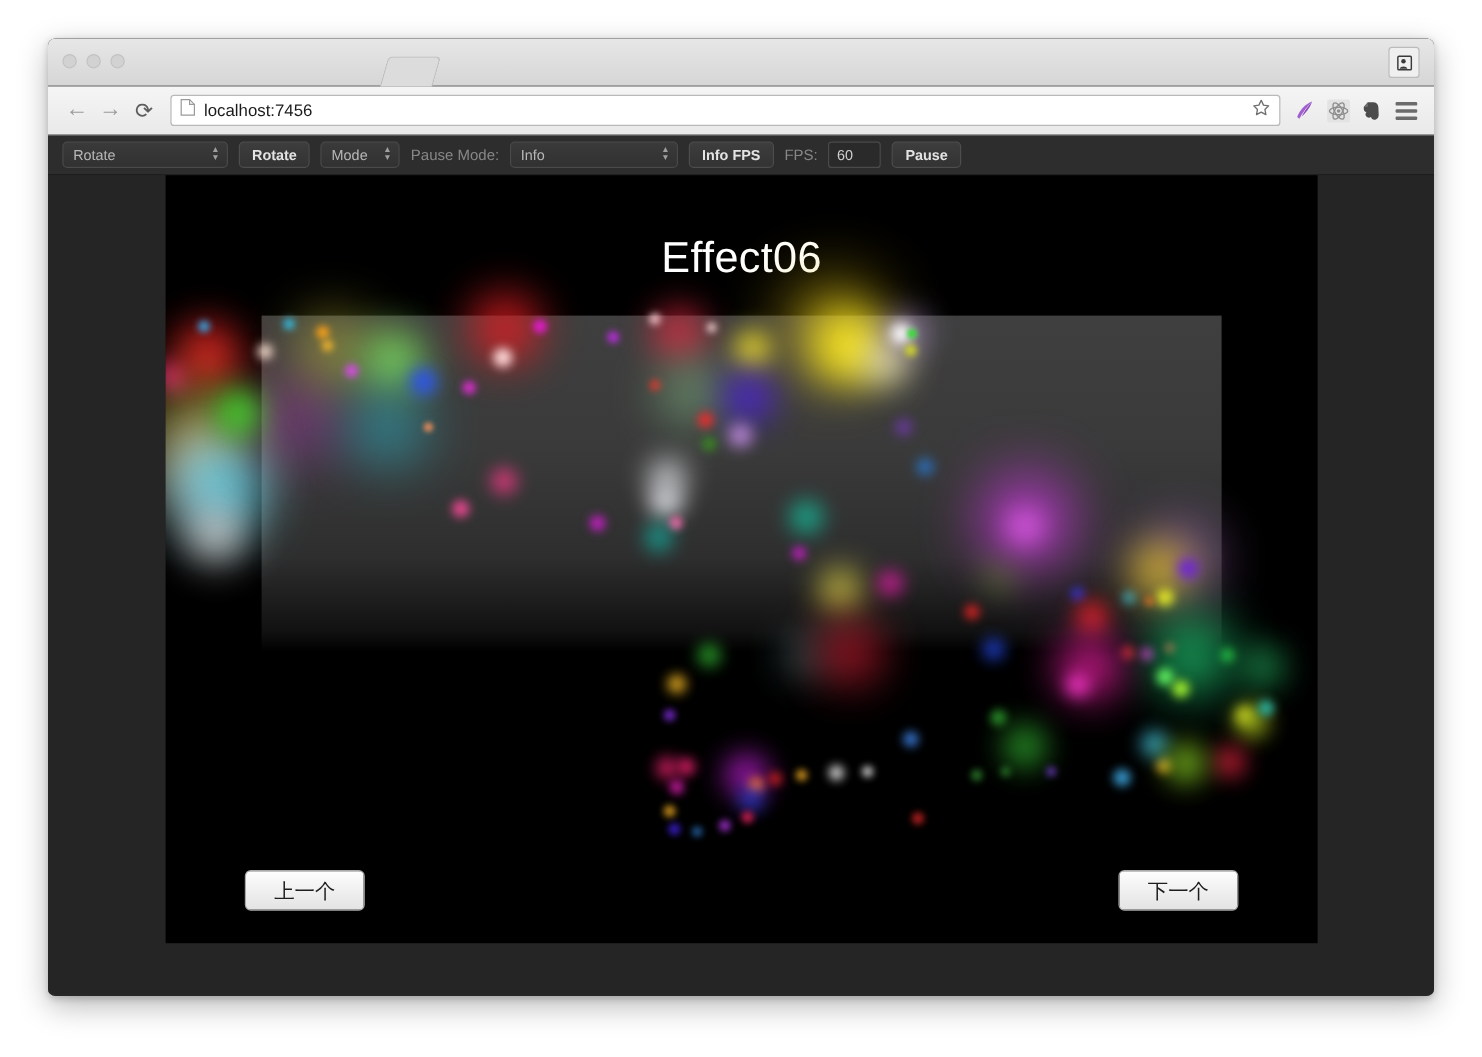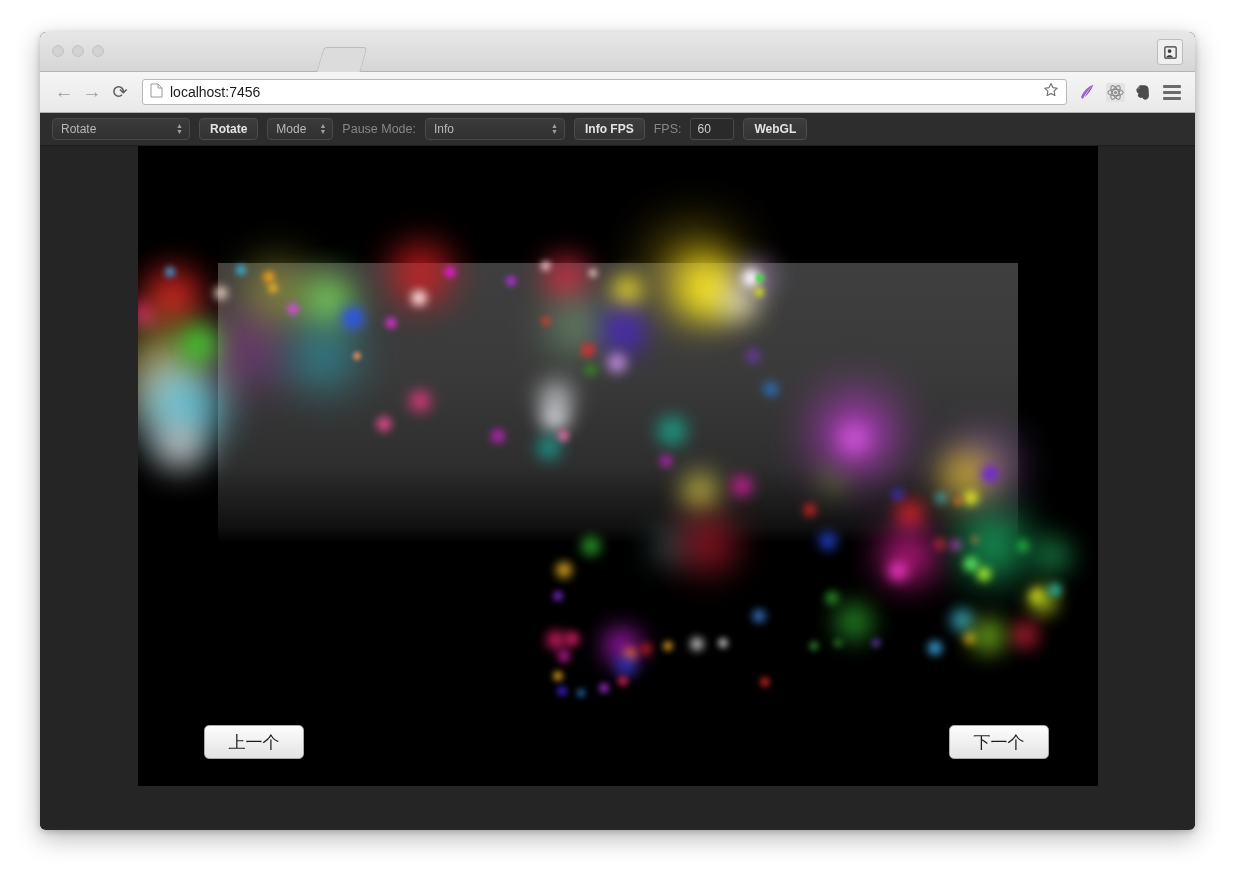--- a/index.html
+++ b/index.html
@@ -221,21 +221,21 @@
     background: linear-gradient(#fdfdfd, #e3e3e3);
     border: 1px solid #a9a9a9;
     border-radius: 5px;
     box-shadow: 0 1px 0 rgba(0,0,0,0.35);
     color: #1d1d1d;
     font-size: 17px;
     display: flex; align-items: center; justify-content: center;
     cursor: pointer;
   }
   .btn-prev { left: 66px; }
-  .btn-next { right: 49px; text-align: right; }
+  .btn-next { right: 66px; text-align: right; }
 </style>
 </head>
 <body>
 
 <div id="browser-window">
 
   <div id="tab-strip">
     <div id="traffic-lights">
       <div class="traffic-light"></div>
       <div class="traffic-light"></div>
@@ -315,25 +315,26 @@
       <span class="arrows">▲<br>▼</span>
     </div>
     <div class="dk-label">Pause Mode:</div>
     <div class="dk-select" id="select-debug">
       <span>Info</span>
       <span class="arrows">▲<br>▼</span>
     </div>
     <div class="dk-button">Info FPS</div>
     <div class="dk-label">FPS:</div>
     <div id="fps-input">60</div>
-    <div class="dk-button">WebGL</div>
+    <div class="dk-button">Pause</div>
   </div>
 
   <div id="page-body">
     <div id="game-canvas">
+      <div id="effect-title">Effect06</div>
       <div id="backdrop-panel"></div>
       <div id="particle-layer">
           <div class="particle" style="left: 5px; top: 168px; width: 28px; height: 28px; background: radial-gradient(circle, rgb(255, 31, 154) 0%, rgb(255, 31, 154) 38%, rgba(0, 0, 0, 0) 72%); filter: blur(9px); opacity: 0.95;"></div>
           <div class="particle" style="left: 35px; top: 150px; width: 68px; height: 68px; background: radial-gradient(circle, rgb(230, 36, 36) 0%, rgb(230, 36, 36) 38%, rgba(0, 0, 0, 0) 72%); filter: blur(16px); opacity: 0.95;"></div>
           <div class="particle" style="left: 27px; top: 214px; width: 92px; height: 92px; background: radial-gradient(circle, rgb(217, 194, 74) 0%, rgb(217, 194, 74) 38%, rgba(0, 0, 0, 0) 72%); filter: blur(26px); opacity: 0.8;"></div>
           <div class="particle" style="left: 34px; top: 252px; width: 88px; height: 88px; background: radial-gradient(circle, rgb(242, 242, 242) 0%, rgb(242, 242, 242) 38%, rgba(0, 0, 0, 0) 72%); filter: blur(24px); opacity: 0.9;"></div>
           <div class="particle" style="left: 48px; top: 262px; width: 80px; height: 80px; background: radial-gradient(circle, rgb(63, 208, 240) 0%, rgb(63, 208, 240) 38%, rgba(0, 0, 0, 0) 72%); filter: blur(22px); opacity: 0.85;"></div>
           <div class="particle" style="left: 42px; top: 299px; width: 56px; height: 56px; background: radial-gradient(circle, rgb(233, 233, 233) 0%, rgb(233, 233, 233) 38%, rgba(0, 0, 0, 0) 72%); filter: blur(17px); opacity: 0.95;"></div>
           <div class="particle" style="left: 62px; top: 198px; width: 48px; height: 48px; background: radial-gradient(circle, rgb(62, 224, 36) 0%, rgb(62, 224, 36) 38%, rgba(0, 0, 0, 0) 72%); filter: blur(12px); opacity: 0.97;"></div>
           <div class="particle" style="left: 32px; top: 126px; width: 12px; height: 12px; background: radial-gradient(circle, rgb(58, 168, 232) 0%, rgb(58, 168, 232) 38%, rgba(0, 0, 0, 0) 72%); filter: blur(3px); opacity: 1;"></div>

